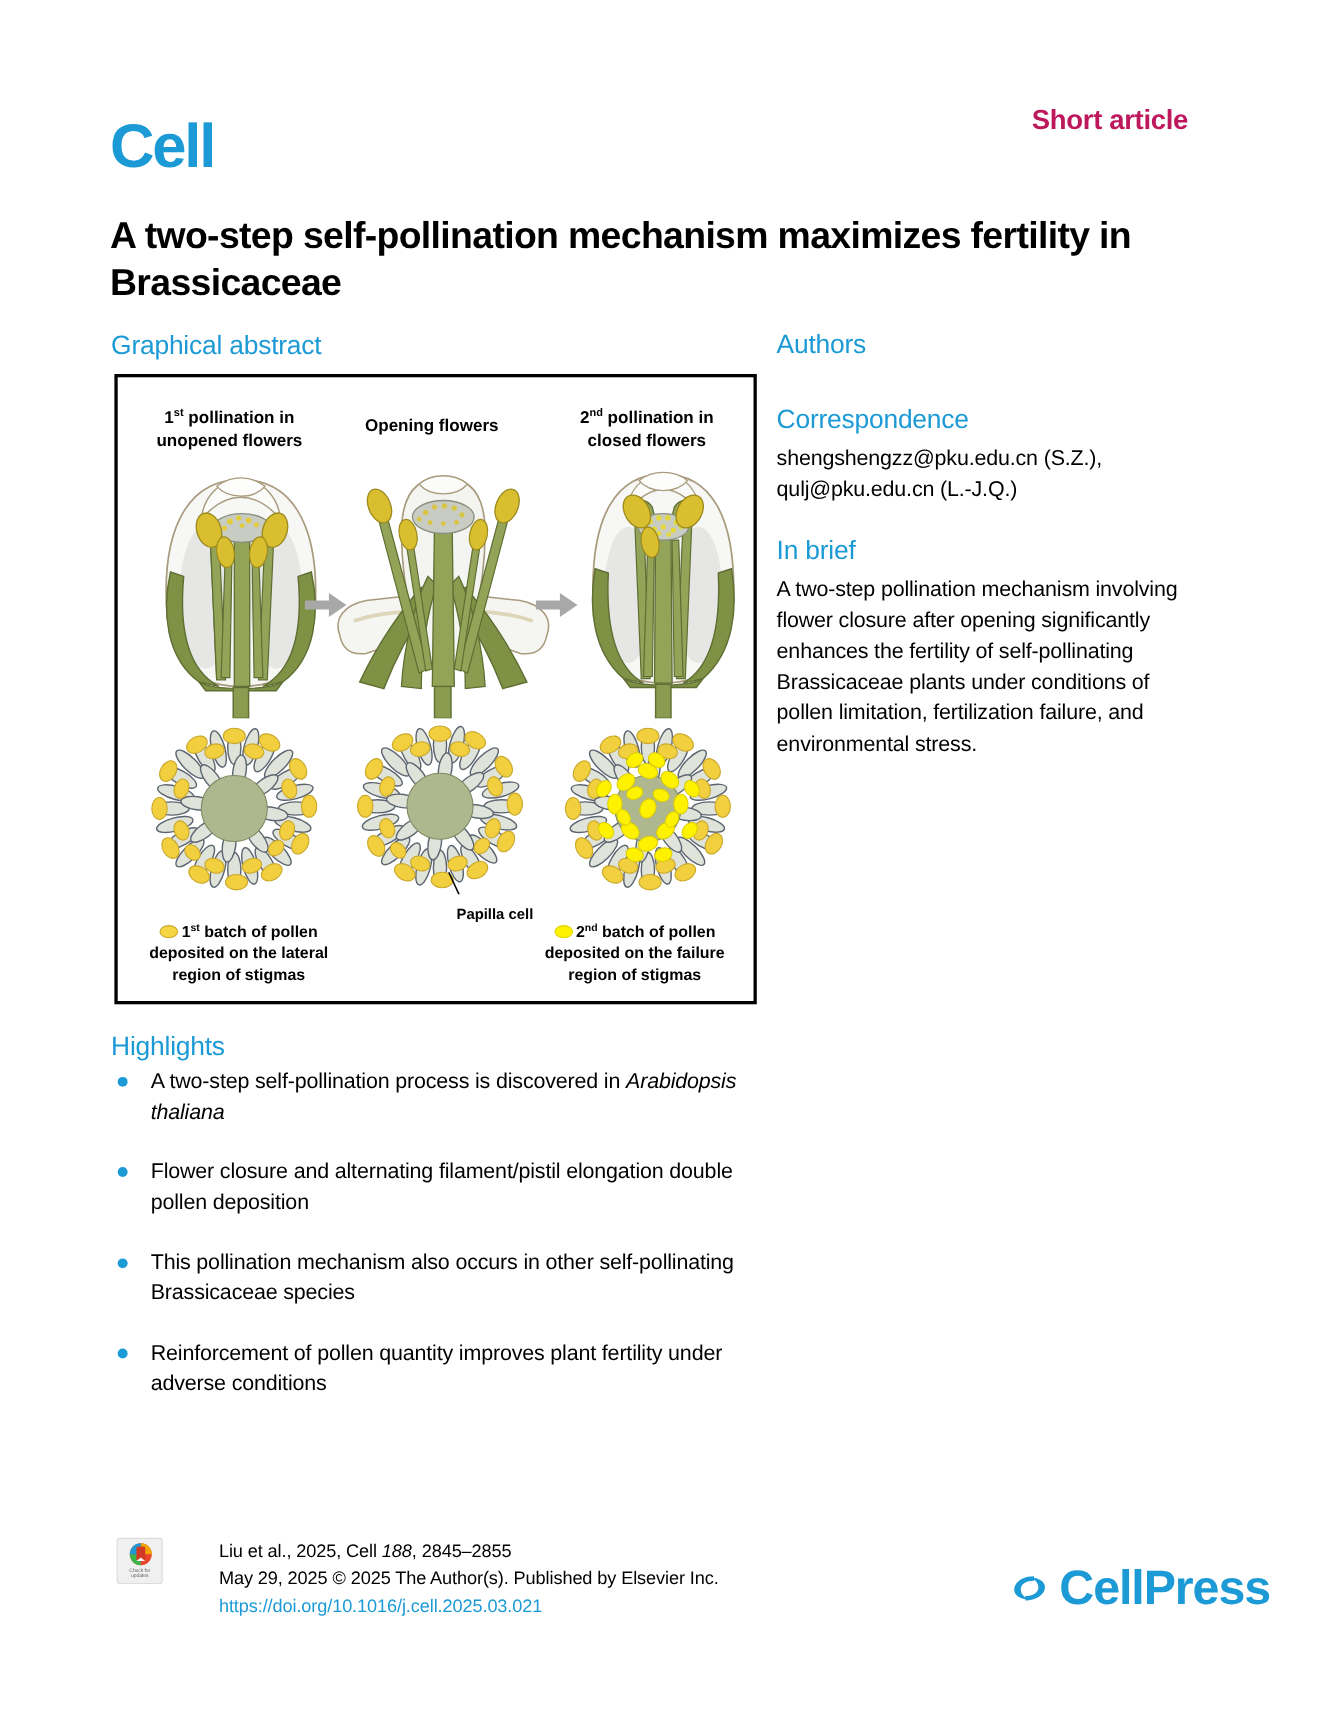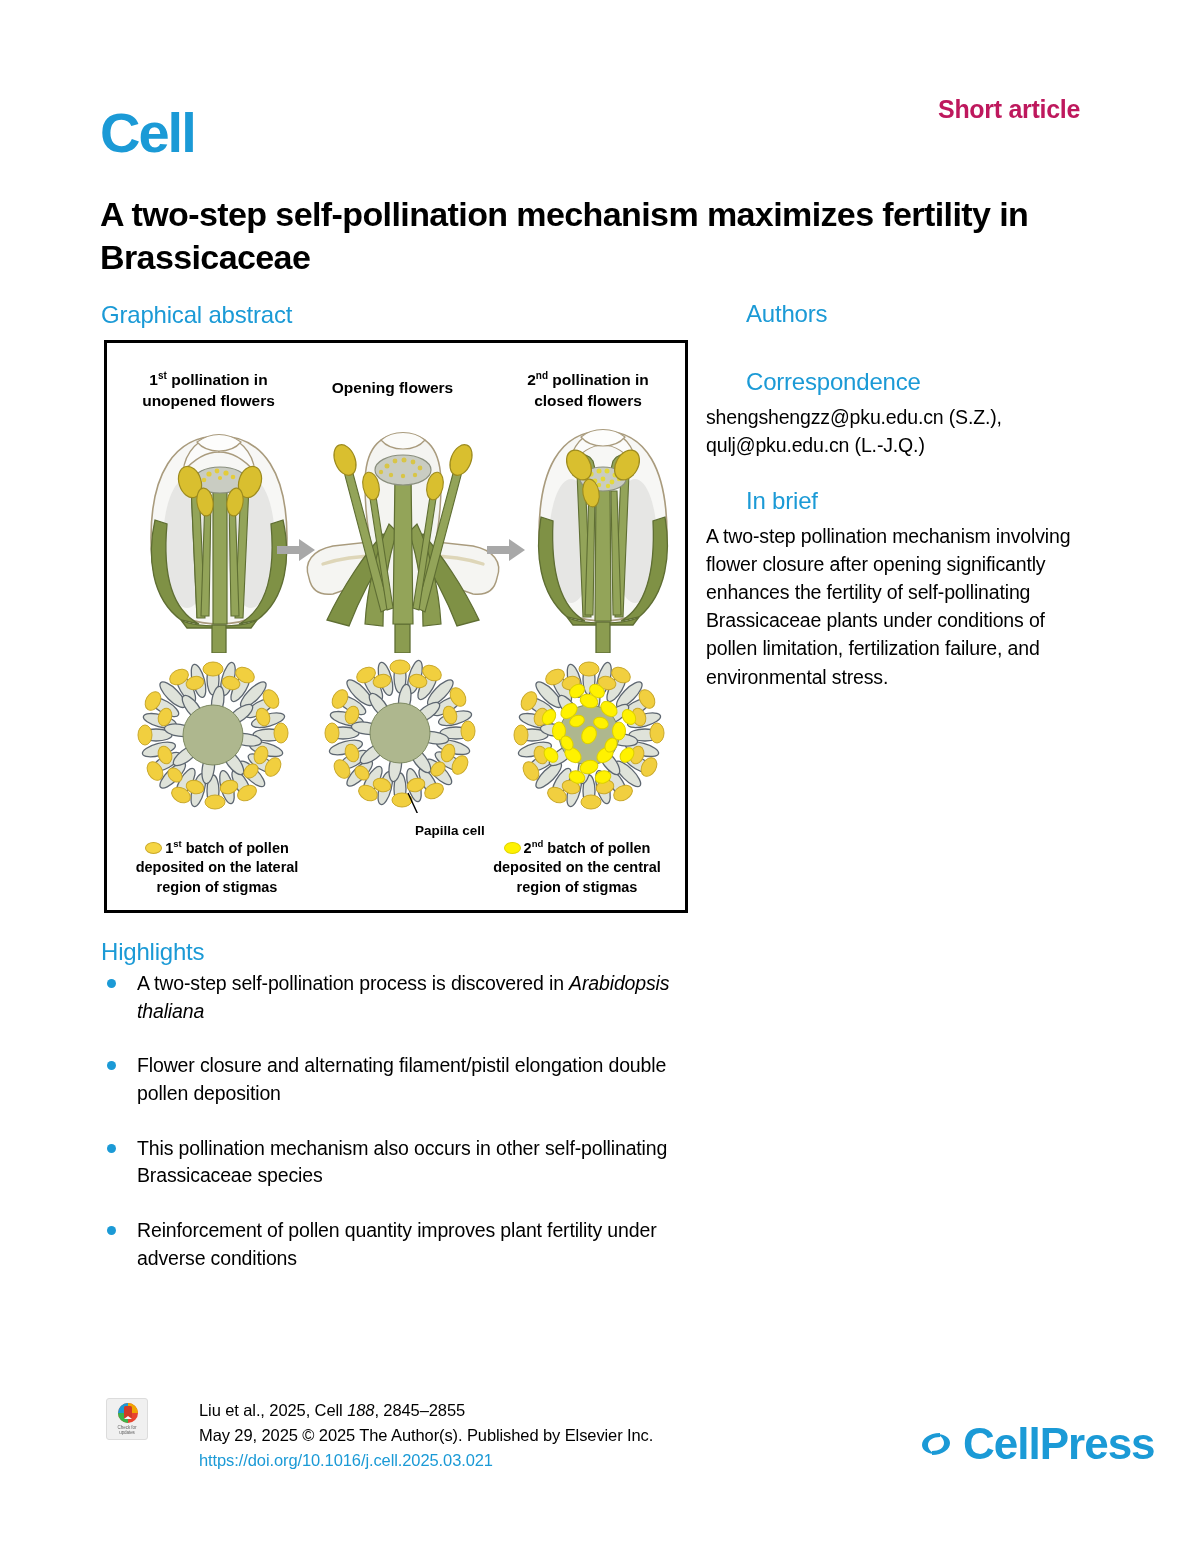--- a/index.html
+++ b/index.html
@@ -144,21 +144,21 @@
     position: absolute;
     left: 6px; top: 9px;
     width: 9px; height: 9px;
     border-radius: 50%;
     background: #1b9ad6;
   }
   .hl-item i { font-style: italic; }
 
   
   .right-col { position: absolute; left: 706px; top: 300px; width: 390px; }
-  .rc-head { margin-bottom: 7px; margin-left: 40px; }
+  .rc-head { margin-bottom: 7px; }
   .rc-body {
     font-size: 19.5px;
     line-height: 1.44;
     color: #000;
     letter-spacing: -0.15px;
   }
   .rc-gap-a { height: 33px; }
   .rc-gap-b { height: 28px; }
   .cfu-badge {
     position: absolute;
@@ -779,21 +779,21 @@
       <div class="papilla-label">Papilla cell</div>
 
       <div class="legend-text lg-left">
         <span class="pollen-dot dot-1"></span><span>1</span><sup>st</sup><span> batch of pollen</span><br>
         <span>deposited on the lateral</span><br>
         <span>region of stigmas</span>
       </div>
 
       <div class="legend-text lg-right">
         <span class="pollen-dot dot-2"></span><span>2</span><sup>nd</sup><span> batch of pollen</span><br>
-        <span>deposited on the central</span><br>
+        <span>deposited on the failure</span><br>
         <span>region of stigmas</span>
       </div>
 
     </div>
   </div>
 
   <div class="sec-head hl-head">Highlights</div>
   <div class="hl-list">
     <div class="hl-item">
       <span class="bullet"></span>

